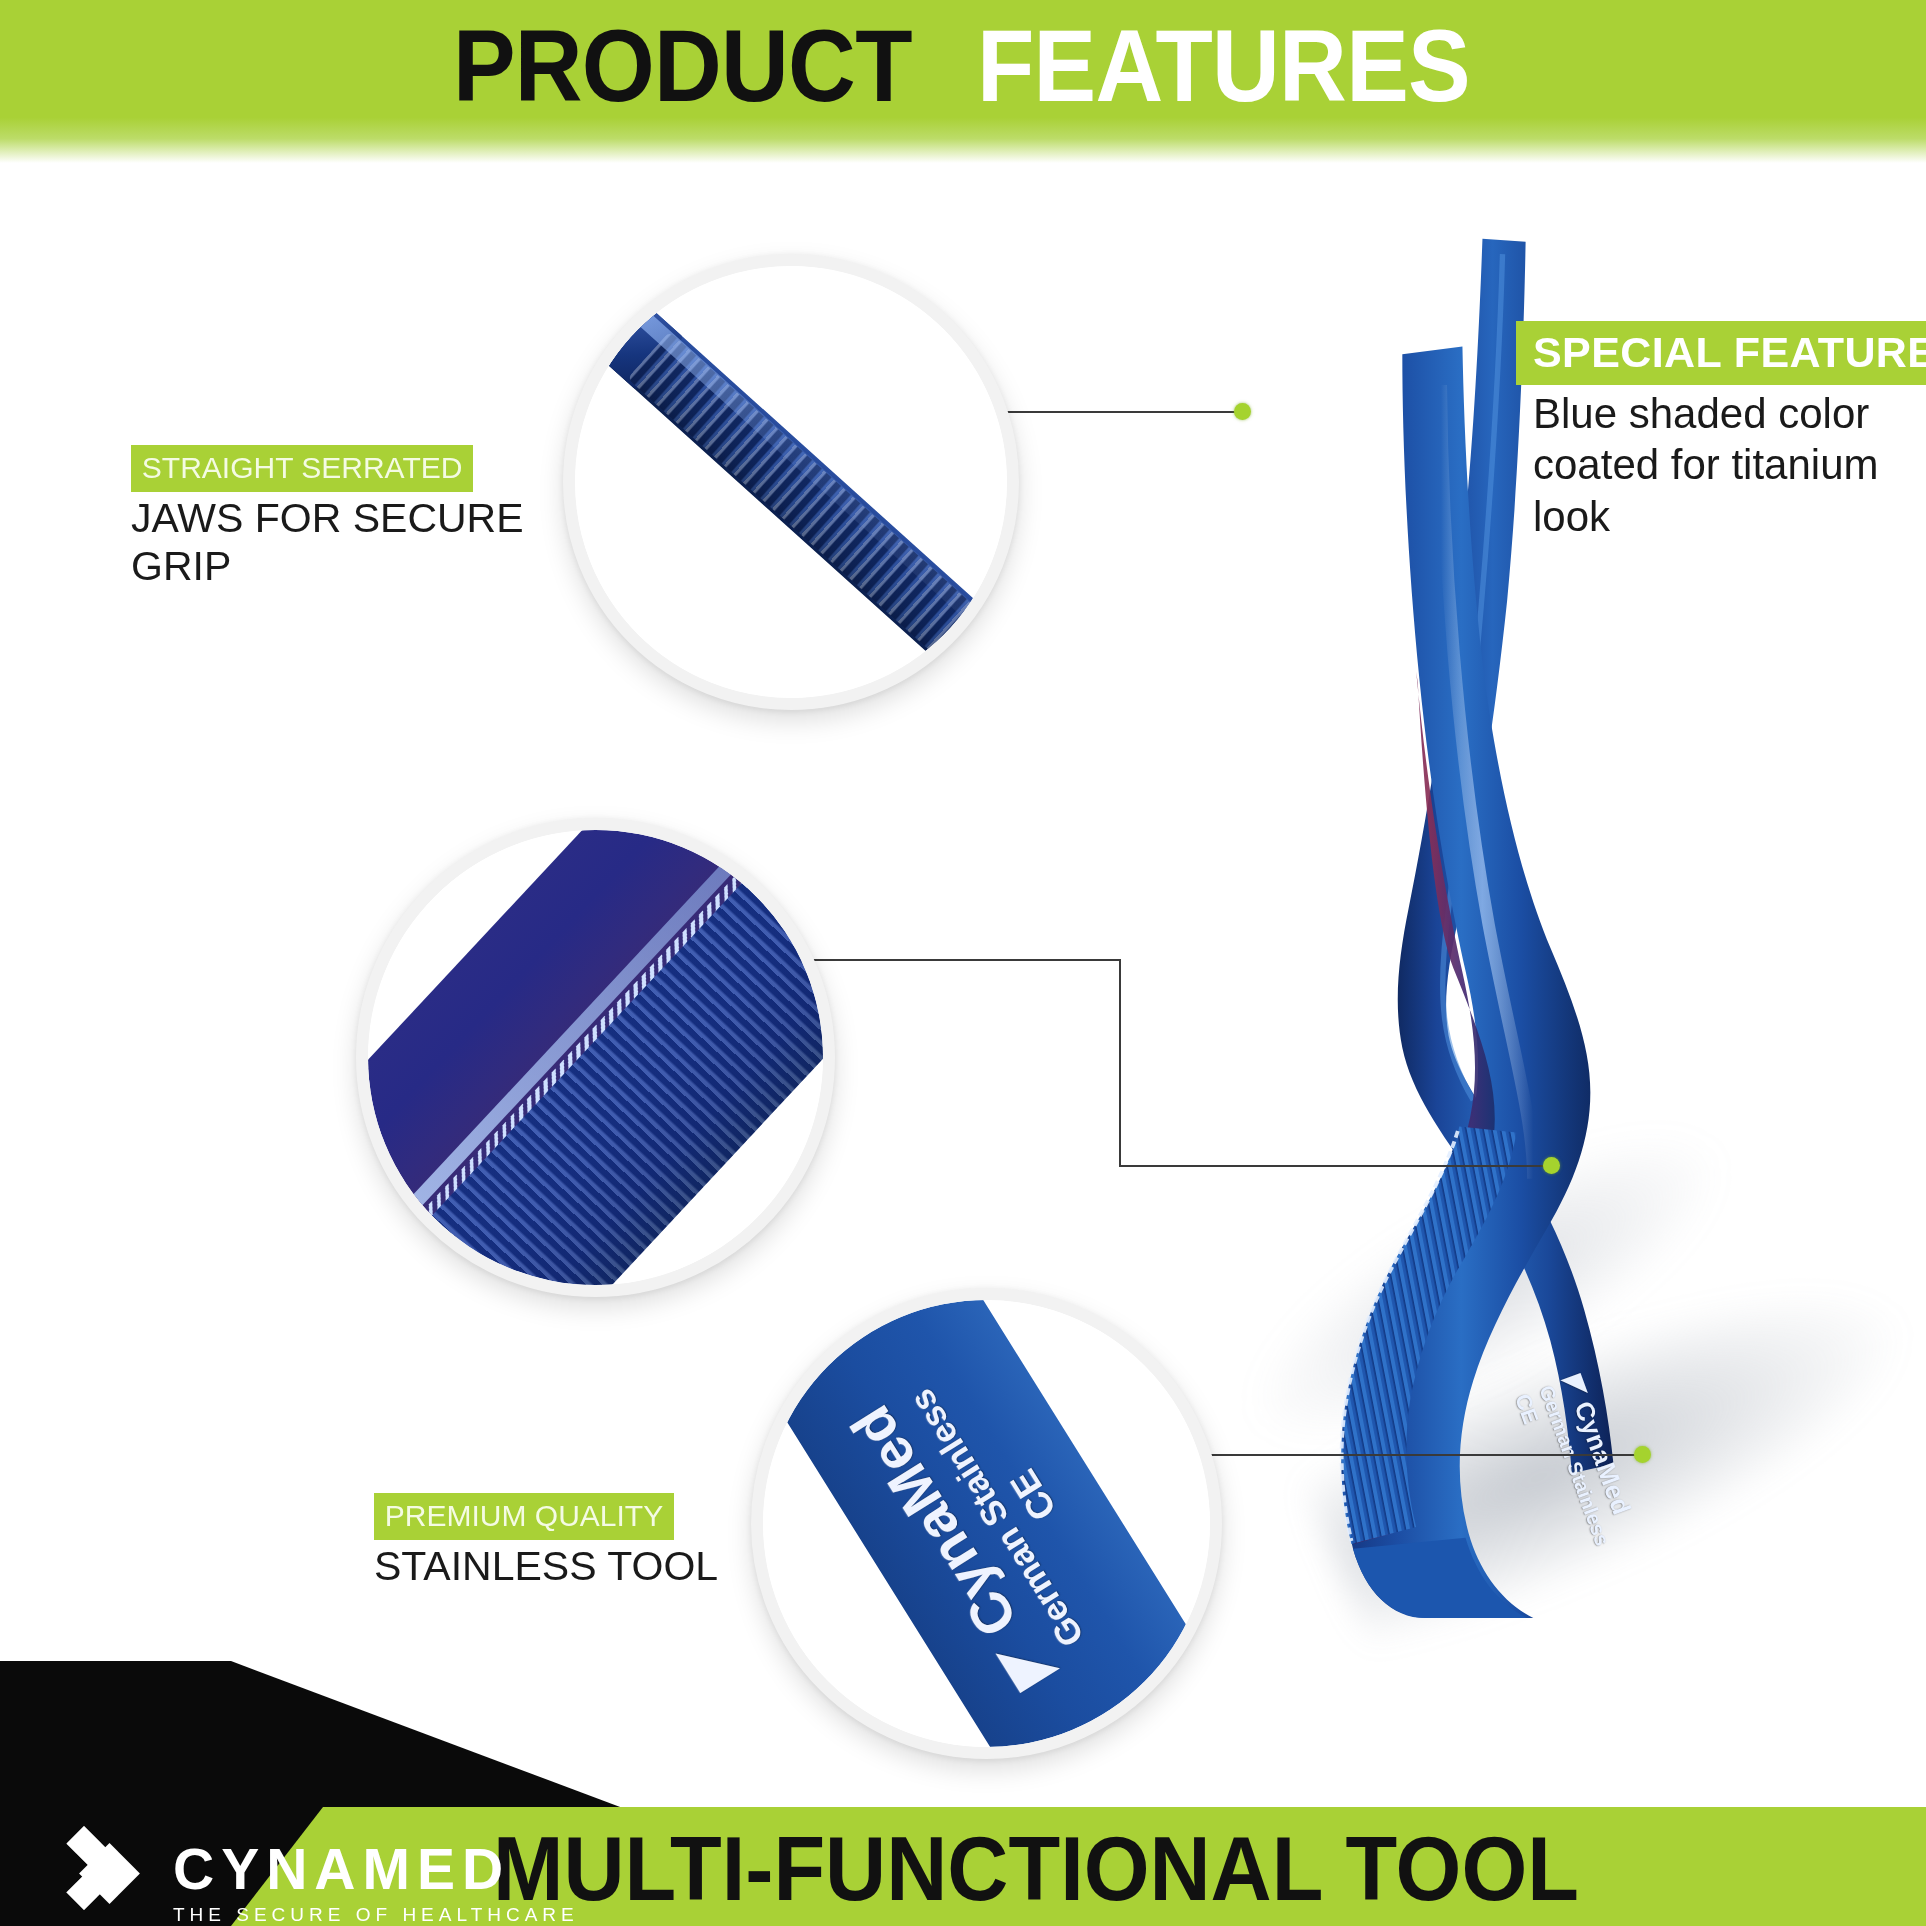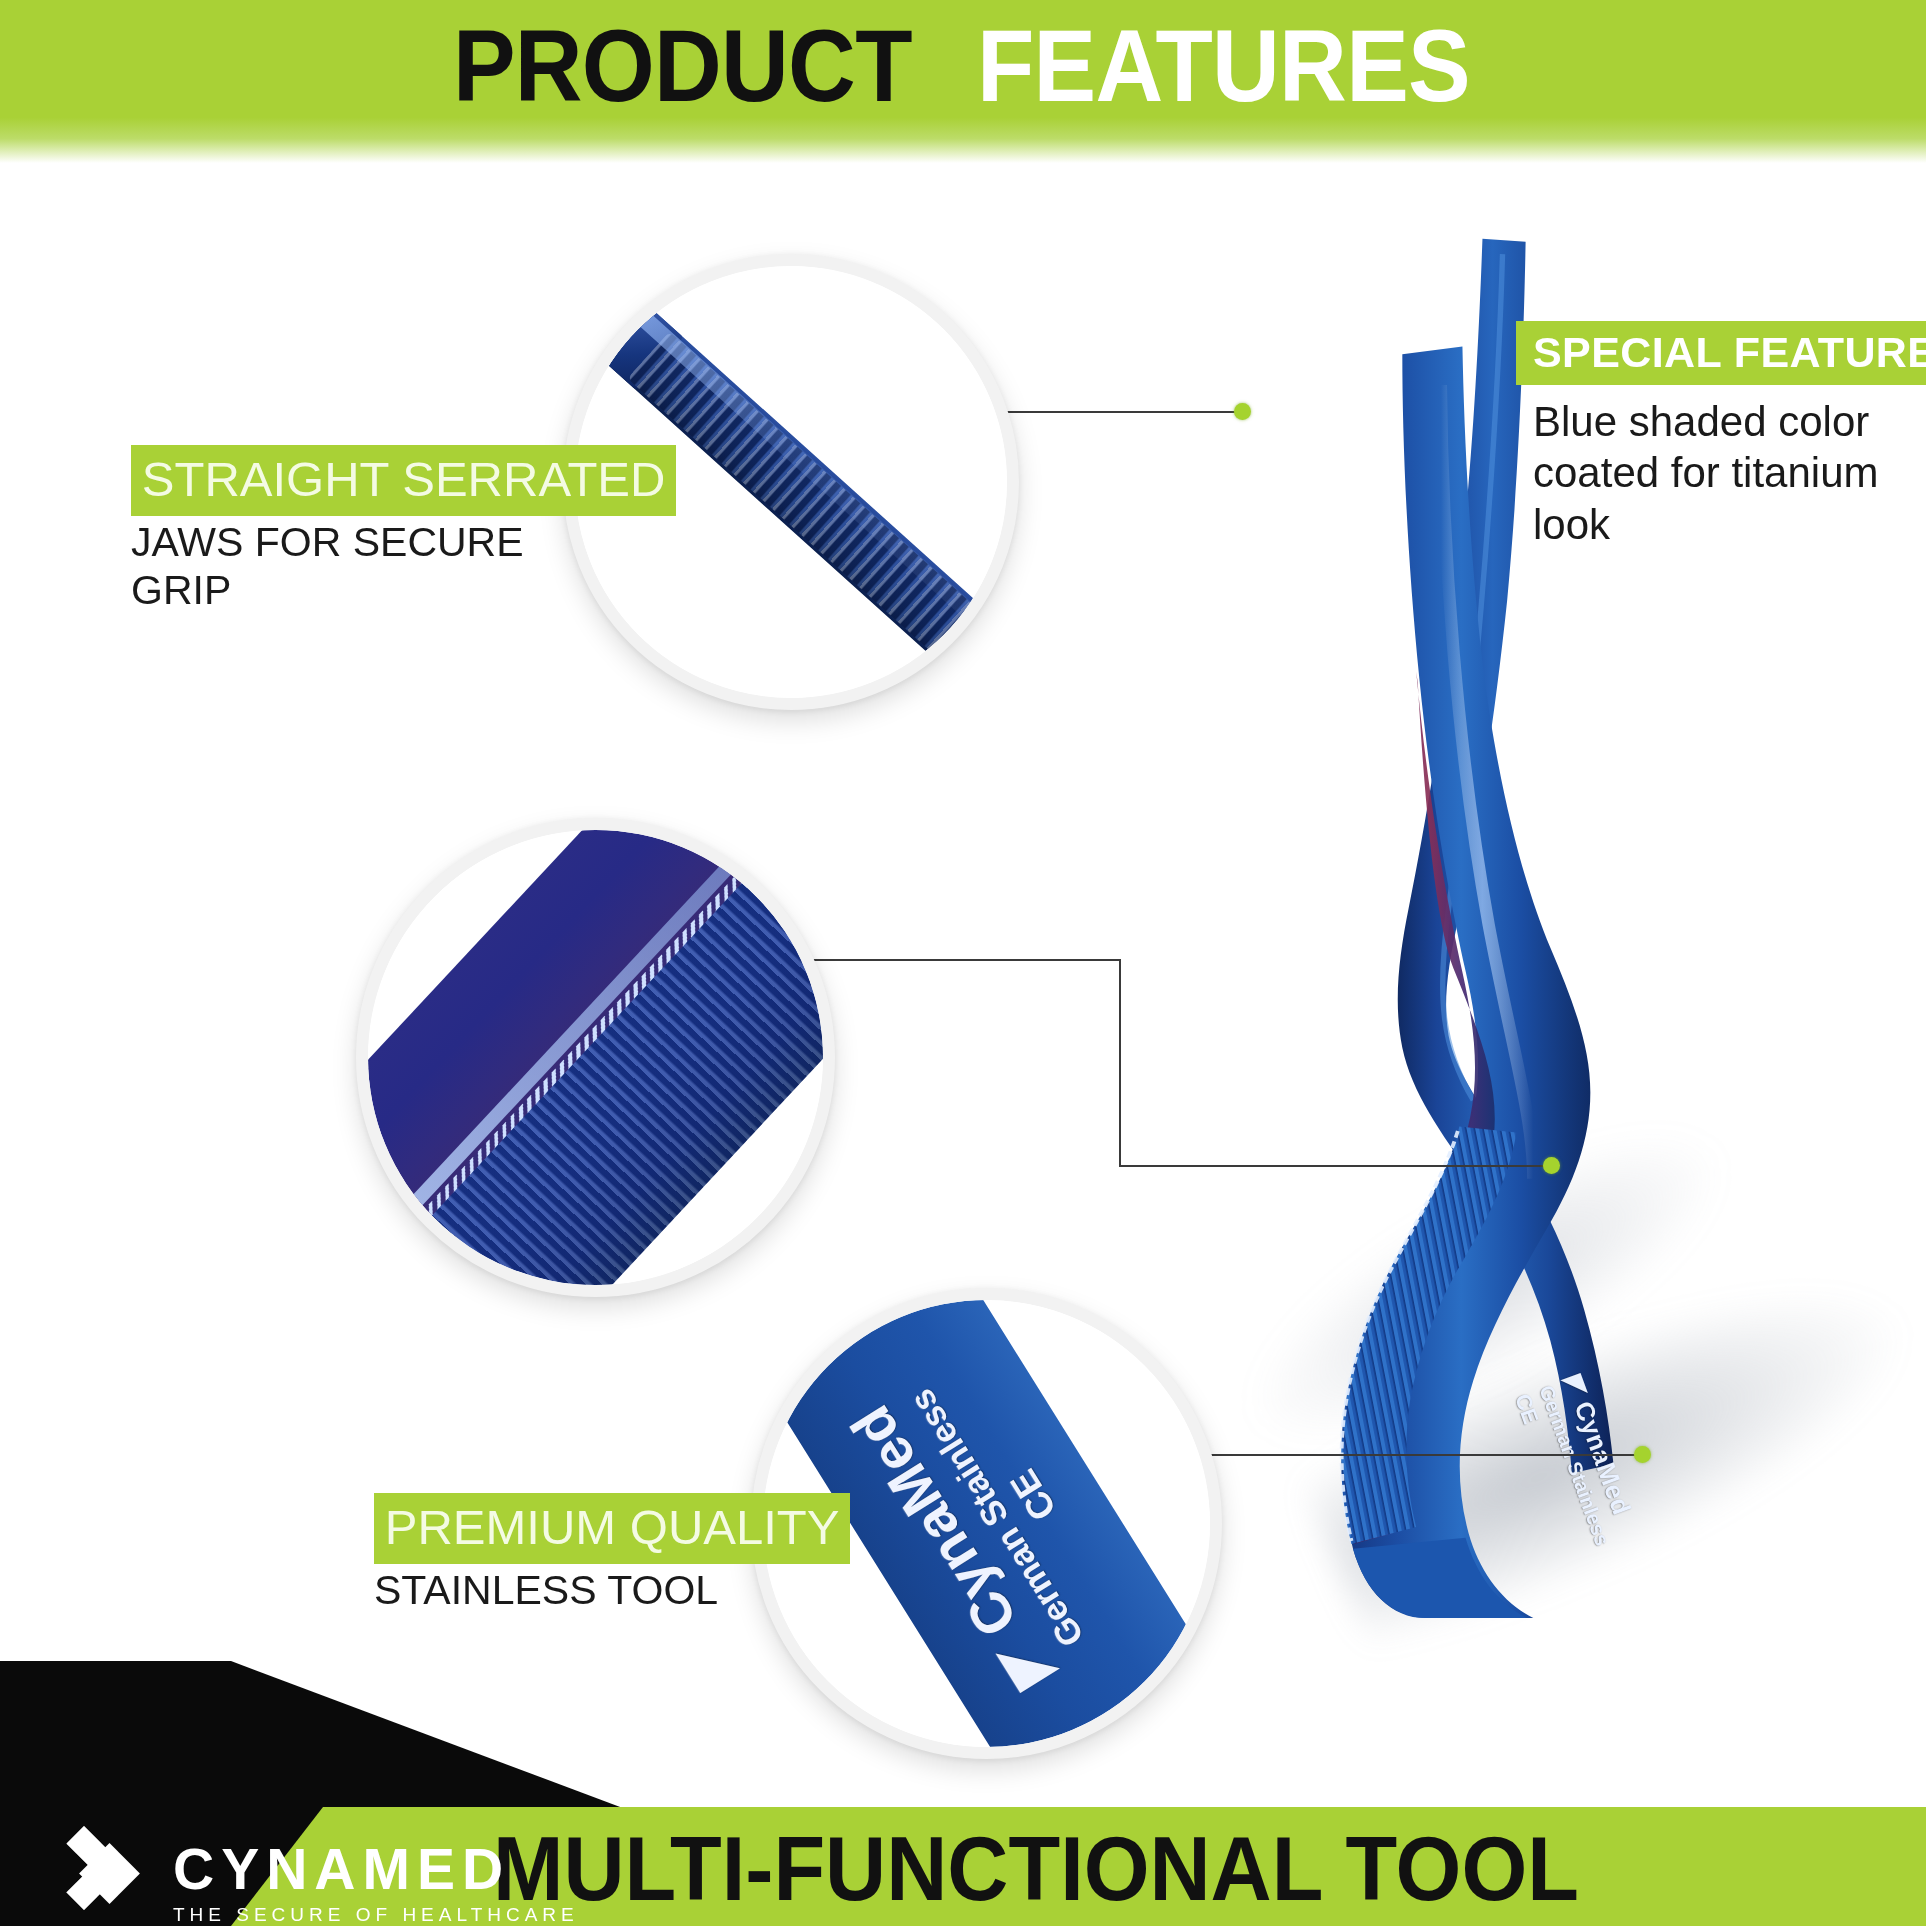--- a/index.html
+++ b/index.html
@@ -110,21 +110,21 @@
     text-shadow:0 0.8px 1.5px rgba(0,0,0,.45), 0 -0.8px 0.8px rgba(255,255,255,.25);
   }
   .bt-name{font-size:57px;font-weight:bold;letter-spacing:0.8px;}
   .bt-sub{font-size:35px;font-weight:bold;margin-top:1.5px;}
   .bt-ce{font-size:37px;font-weight:bold;margin-top:3.1px;}
 
   
   .label-block{position:absolute;}
   .tag{
     display:inline-block;background:#a9d136;color:#f4fbe3;
-    font-size:49px;line-height:1.22;padding:4.6px 10.8px 6.2px 10.8px;white-space:nowrap;
+    font-size:30px;line-height:1.22;padding:4.6px 10.8px 6.2px 10.8px;white-space:nowrap;
   }
   .body-txt{
     color:#1a1a1a;font-size:41px;line-height:1.17;margin-top:3.1px;
     white-space:pre-line;
   }
   .body-txt.mixed{font-size:42px;line-height:1.22;}
 
   .tag-special{
     position:absolute;left:1516px;top:321px;
     background:#a9d136;color:#ffffff;font-weight:bold;
@@ -368,21 +368,21 @@
       </div>
     </div>
   </div>
 
   <div class="label-block" style="left:374px;top:1493px;width:493px;">
     <span class="tag">PREMIUM QUALITY</span>
     <div class="body-txt">STAINLESS TOOL</div>
   </div>
 
   <div class="tag-special">SPECIAL FEATURE</div>
-  <div class="label-block" style="left:1533px;top:385px;width:385px;margin-top:8px;">
+  <div class="label-block" style="left:1533px;top:385px;width:385px;">
     <div class="body-txt mixed">Blue shaded color
 coated for titanium
 look</div>
   </div>
 
   <div class="footer-black"></div>
   <div class="footer-green"></div>
   <div class="footer-title">MULTI-FUNCTIONAL TOOL</div>
 
   <div class="logo-wrap">

